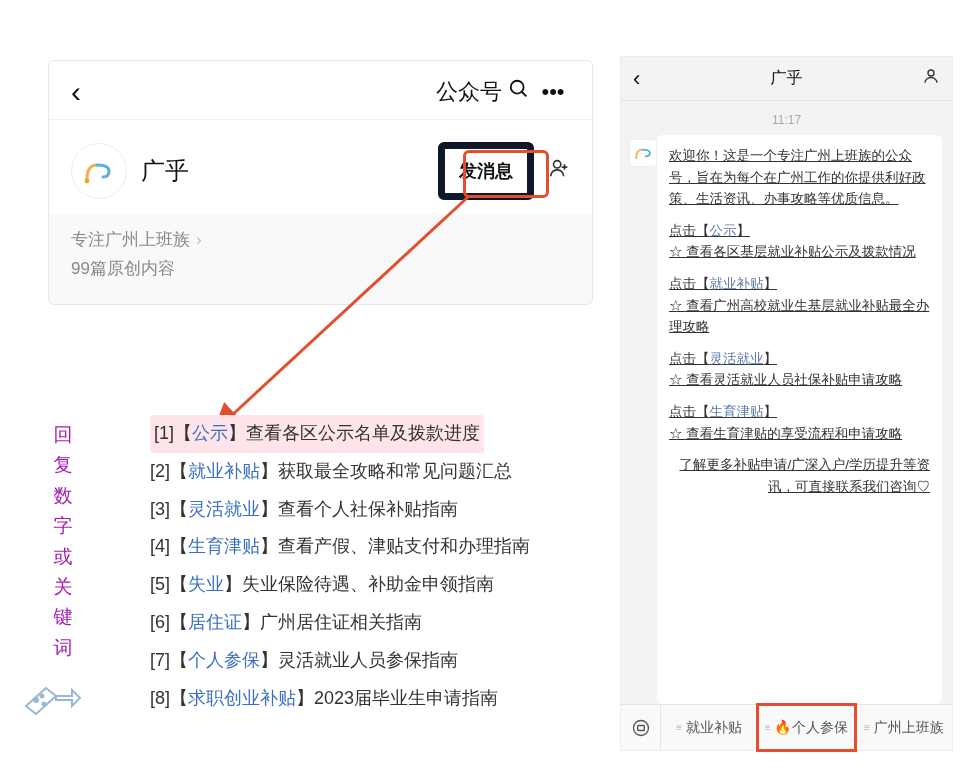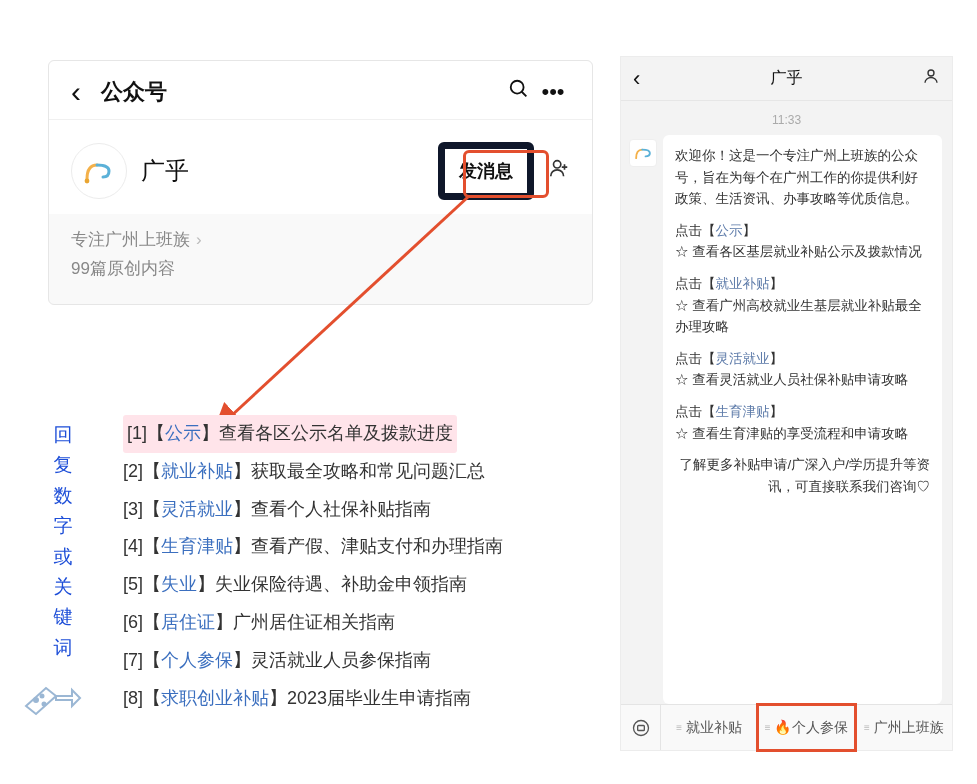--- a/index.html
+++ b/index.html
@@ -34,24 +34,23 @@
     border-radius: 6px 6px 0 0;
   }
   .profile-top .back-icon {
     font-size: 30px;
     font-weight: 300;
     color: #111;
     width: 30px;
   }
   .profile-top .center-title {
     flex: 1;
-    text-align: left;
+    text-align: right;
     font-size: 22px;
     color: #111;
-    font-weight: bold;
   }
   .profile-top .search-icon, .profile-top .more-icon {
     width: 34px;
     text-align: center;
     font-size: 22px;
     color: #111;
   }
   .profile-mid {
     display: flex;
     align-items: center;
@@ -107,34 +106,34 @@
     pointer-events:none;
   }
 
   
   .kw-label {
     position:absolute;
     left: 52px;
     top: 420px;
     width: 22px;
     font-size: 19px;
-    color:#1d4ed8;
+    color:#a21caf;
     line-height: 1.6;
     text-align:center;
   }
   .cheese-icon {
     position:absolute;
     left: 22px;
     top: 670px;
     width: 60px;
     height: 50px;
   }
   .kw-list {
     position:absolute;
-    left: 123px;
+    left: 150px;
     top: 415px;
     width: 430px;
   }
   .kw-list .row {
     font-size: 18px;
     line-height: 2.1;
     color:#333;
   }
   .kw-list .row.hl { background: #ffe4ea; border-radius:3px; display:inline-block; padding:0 4px;}
   .kw { color:#3b6fbf; }
@@ -162,21 +161,21 @@
   }
   .chat-header .back { font-size:22px; color:#111; width:24px;}
   .chat-header .title { flex:1; text-align:center; font-size:16px; color:#111;}
   .chat-header .person { width:24px; text-align:right; font-size:18px;}
   .chat-time { text-align:center; font-size:12px; color:#aaa; margin:12px 0 8px;}
   .chat-body {
     flex:1;
     overflow:hidden;
     padding: 0 10px 0 8px;
     display:flex;
-    gap:6px;
+    text-decoration:underline;
   }
   .avatar-mini {
     width:28px;height:28px;border-radius:4px;background:#fff;
     display:flex;align-items:center;justify-content:center;
     font-size:14px;color:#5bb1d8;font-weight:600;
     border:1px solid #eee;
     flex-shrink:0;
     margin-top:4px;
   }
   .bubble {
@@ -290,21 +289,21 @@
   <div class="chat-header">
     <div class="back">‹</div>
     <div class="title">广乎</div>
     <div class="person">
       <svg viewBox="0 0 24 24" width="18" height="18" fill="none" stroke="#333" stroke-width="1.8">
           <circle cx="12" cy="8" r="4"></circle>
           <path d="M4 21c0-4 4-7 8-7s8 3 8 7"></path>
         </svg>
     </div>
   </div>
-  <div class="chat-time">11:33</div>
+  <div class="chat-time">11:17</div>
   <div class="chat-body">
     <div class="avatar-mini">
       <svg viewBox="0 0 28 28" width="24" height="24">
         <path d="M6 20 Q6 10 13 10" stroke="#f4b14a" stroke-width="2.2" fill="none" stroke-linecap="round"></path>
         <path d="M13 10 Q22 10 22 14 Q22 18 17 18" stroke="#5bb1d8" stroke-width="2.2" fill="none" stroke-linecap="round"></path>
       </svg>
     </div>
     <div class="bubble" id="bubble">
         <p>欢迎你！这是一个专注广州上班族的公众号，旨在为每个在广州工作的你提供利好政策、生活资讯、办事攻略等优质信息。</p>
         <p>点击【<span class="lk">公示</span>】<br>☆ 查看各区基层就业补贴公示及拨款情况</p>

